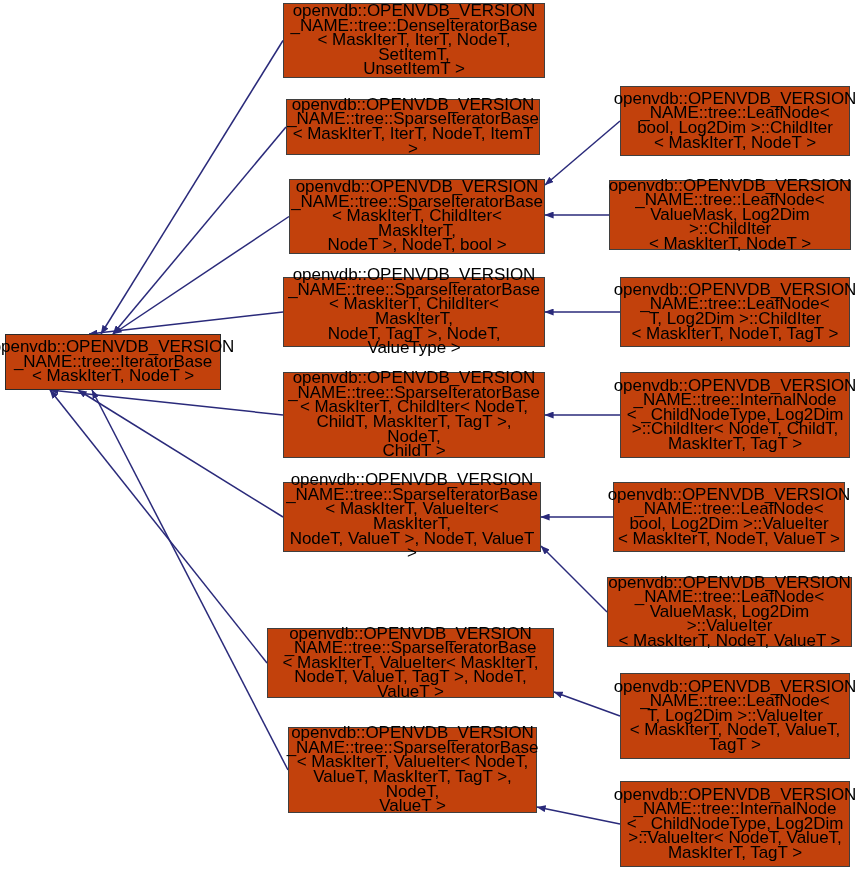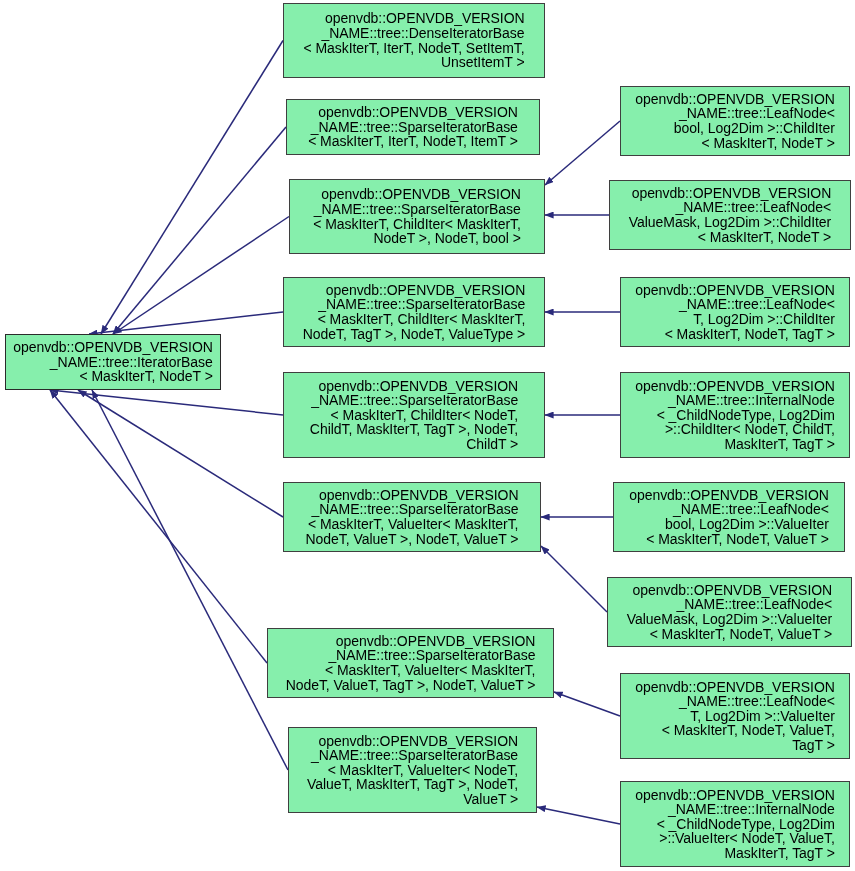--- a/index.html
+++ b/index.html
@@ -20,27 +20,27 @@
     left: 0;
     top: 0;
     width: 855px;
     height: 871px;
     pointer-events: none;
   }
   .node {
     position: absolute;
     box-sizing: border-box;
     border: 1px solid #3f3f3f;
-    background: #86efac;
+    background: #c2410c;
     display: flex;
     align-items: center;
     justify-content: center;
-    text-align: right;
+    text-align: center;
     color: #000000;
-    font-size: 14px;
+    font-size: 17px;
     line-height: 14.6px;
     letter-spacing: -0.05px;
     white-space: pre-line;
     padding: 2px 4px;
     z-index: 2;
   }
   .node.root {
     border-width: 1px;
     border-color: #2b2b2b;
   }

